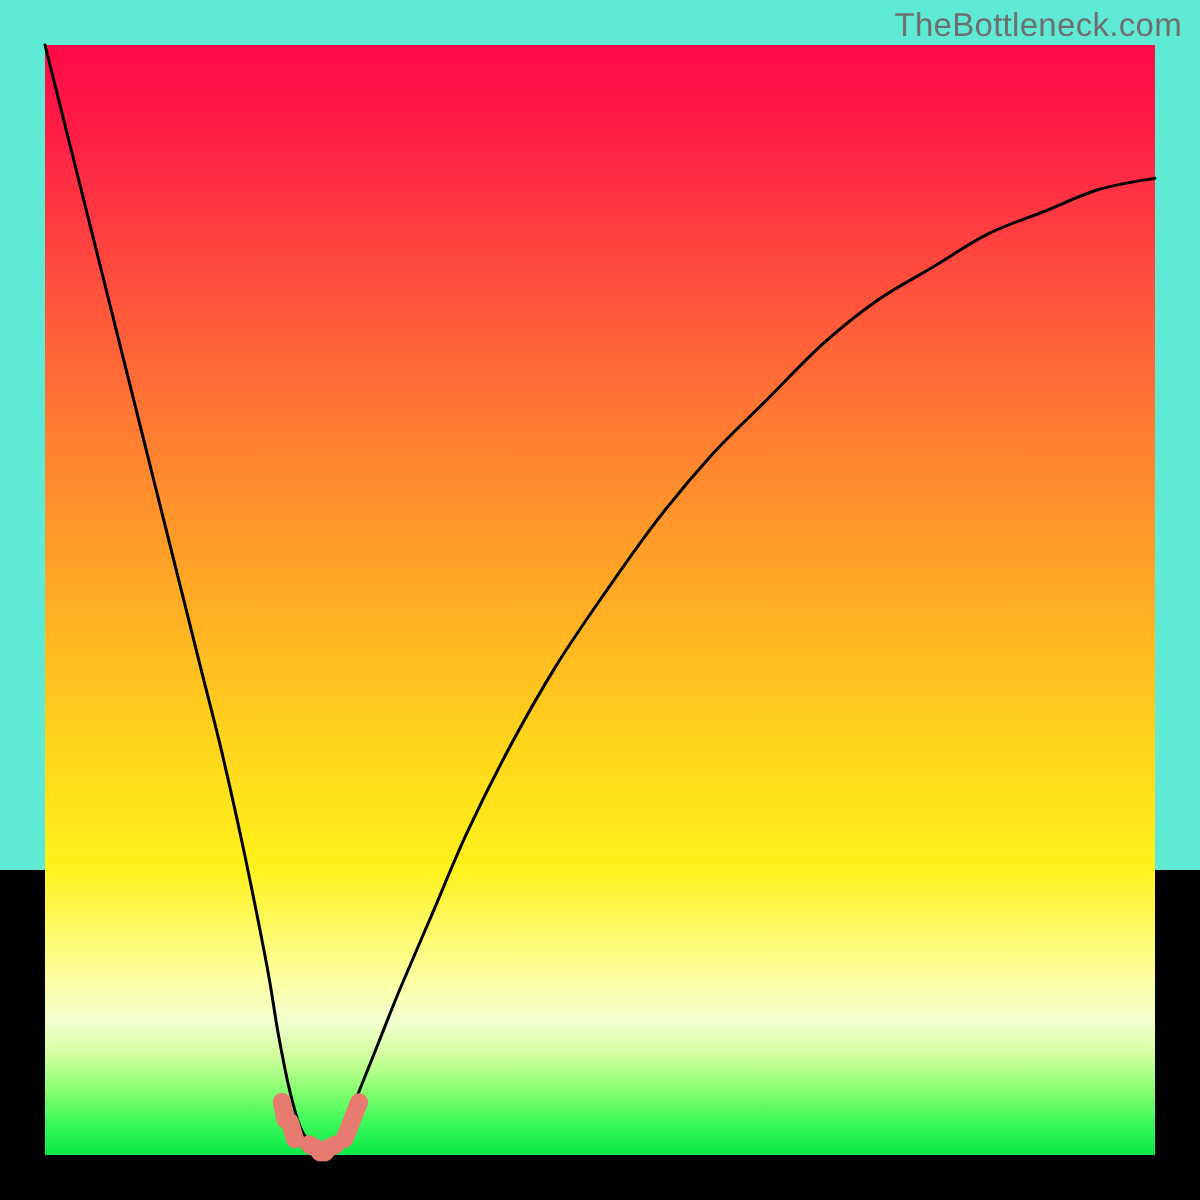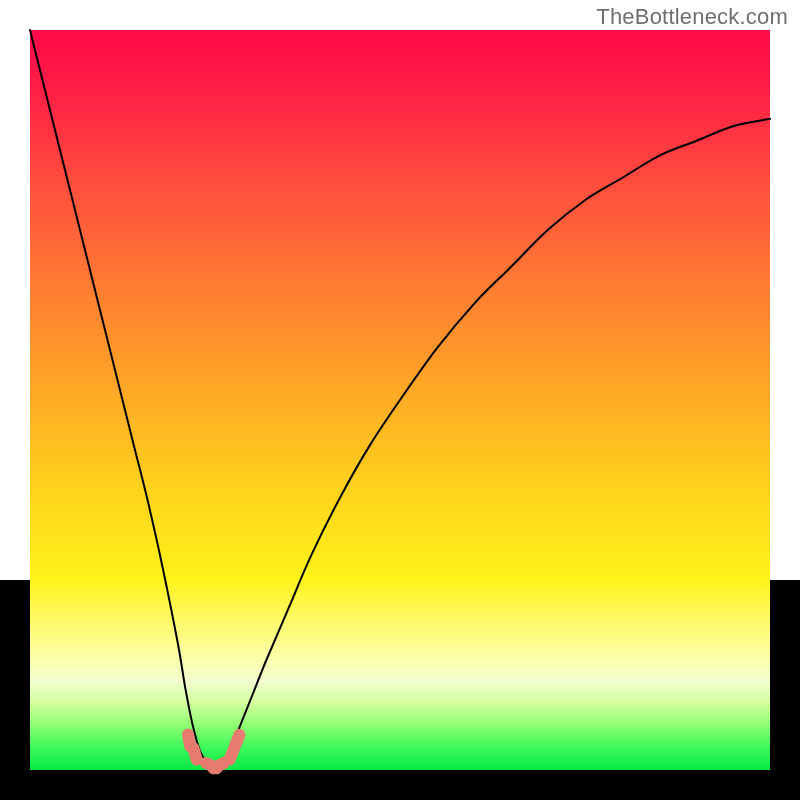--- a/index.html
+++ b/index.html
@@ -10,21 +10,21 @@
     overflow: hidden;
     background: #000;
     font-family: Arial, Helvetica, sans-serif;
   }
   .frame {
     position: absolute;
     left: 0;
     top: 0;
     width: 800px;
     height: 580px;
-    background: #ffffff;
+    background: #5eead4;
   }
   .plot {
     position: absolute;
     left: 30px;
     top: 30px;
     width: 740px;
     height: 740px;
     
     background: linear-gradient(
       to bottom,

